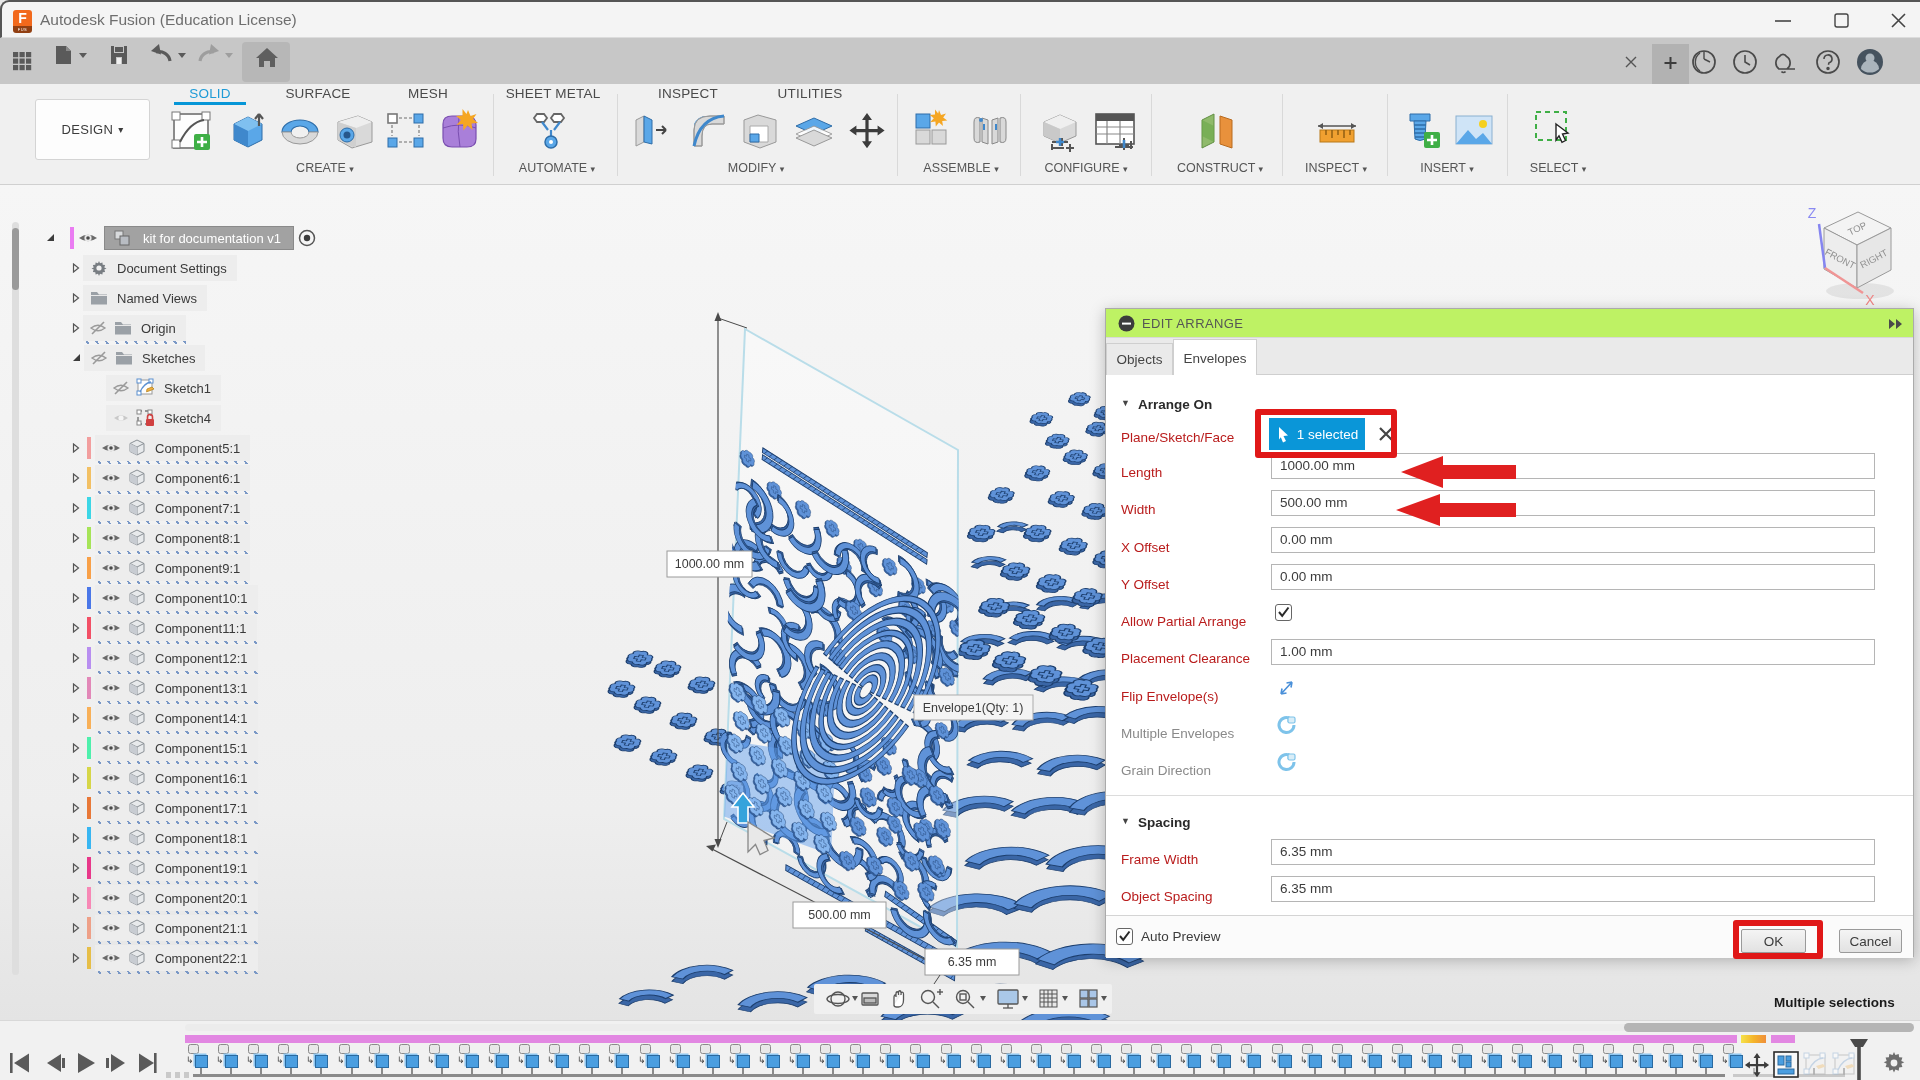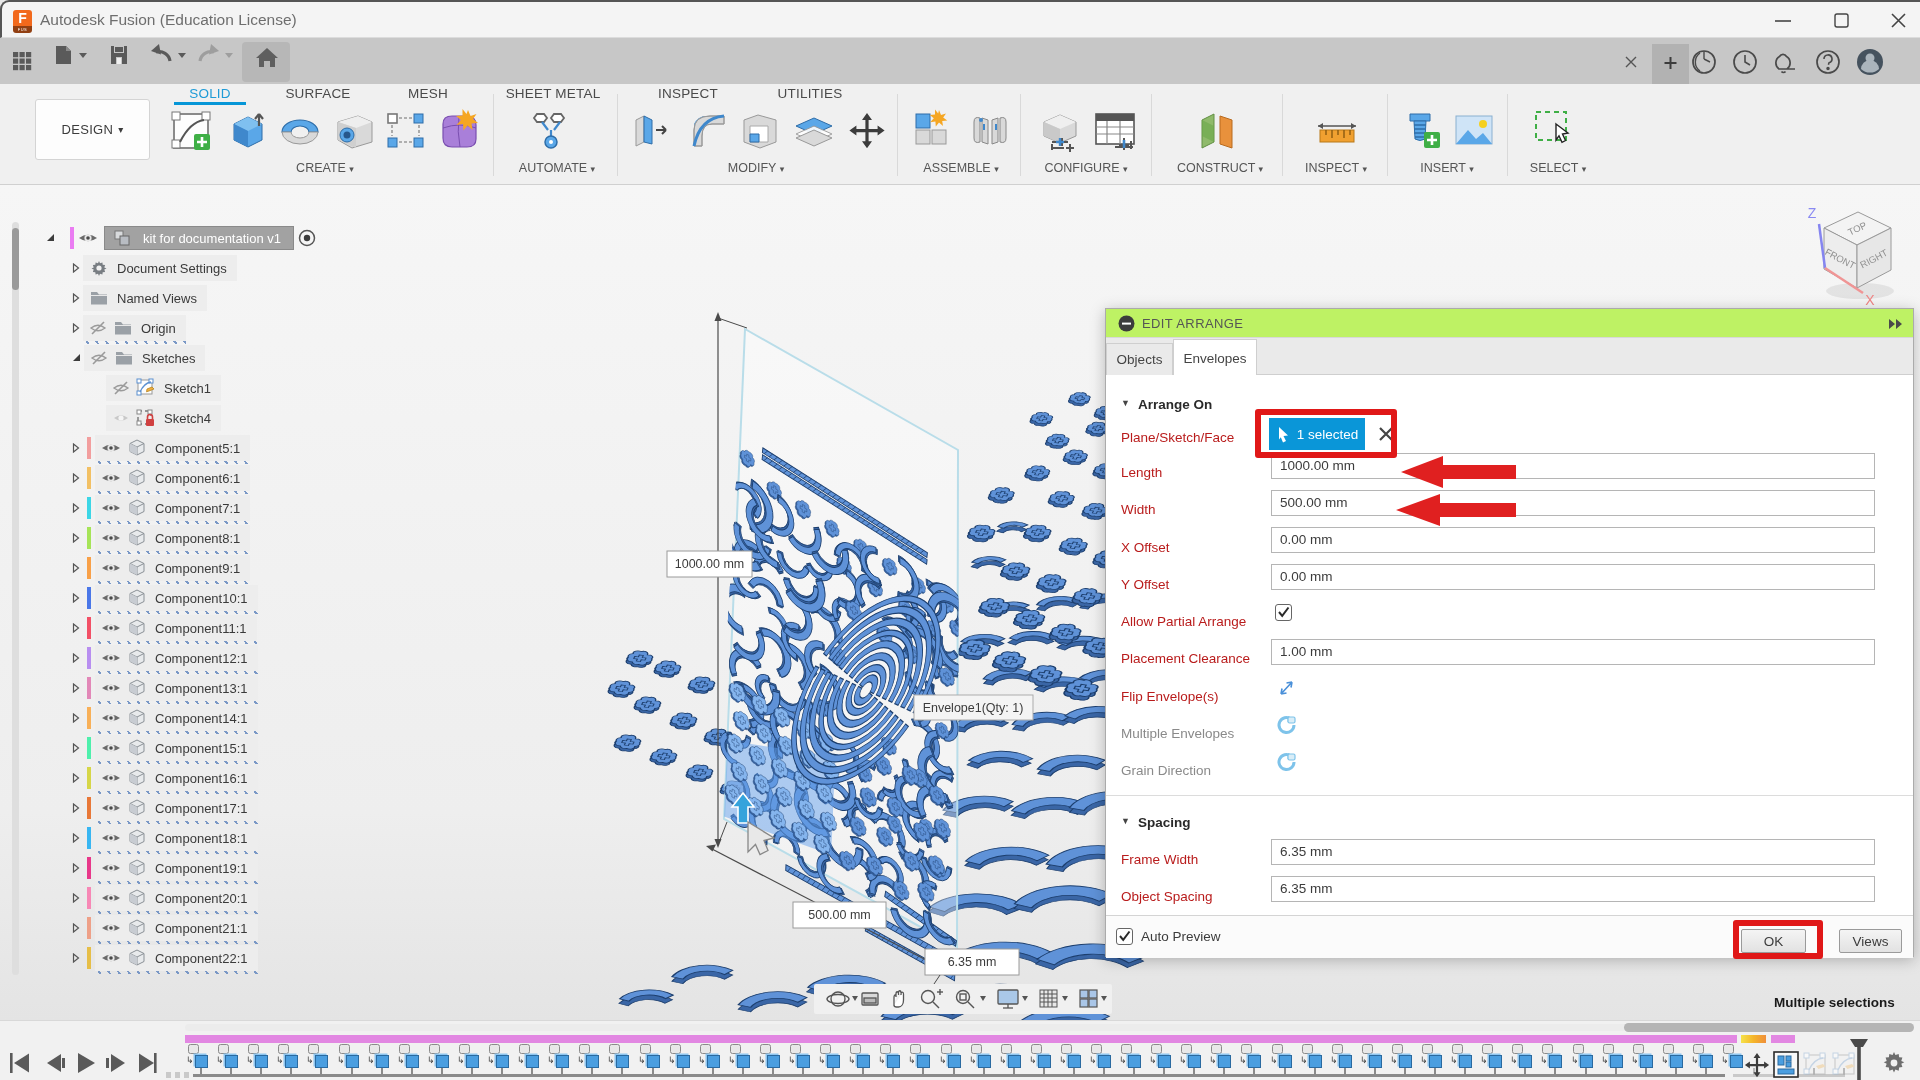--- a/index.html
+++ b/index.html
@@ -2233,21 +2233,21 @@
         <div class="dinput" style="top:501px">6.35 mm</div>
       </div>
       <div id="dfoot">
         <div class="chk" style="left:10px;top:12px;position:absolute">
           <svg width="13" height="13" viewBox="0 0 13 13">
             <path d="M2,6 l3.2,3.8 L11.5,1.5" fill="none" stroke="#2a2a2a" stroke-width="2"></path>
           </svg>
         </div>
         <span id="aplabel">Auto Preview</span>
         <div class="dbtn" id="okbtn">OK</div>
-        <div class="dbtn" id="cancelbtn">Views</div>
+        <div class="dbtn" id="cancelbtn">Cancel</div>
       </div>
       <div class="redbox" style="left:149px;top:100px;width:142px;height:49px"></div>
       <div class="redbox" style="left:627px;top:611px;width:90px;height:39px"></div>
       <svg class="redarrow" style="left:295px;top:145px" width="115" height="36">
         <path d="M0,18 L42,2 L42,11 L115,11 L115,25 L42,25 L42,34 Z" fill="#e02020"></path>
       </svg>
       <svg class="redarrow" style="left:290px;top:183px" width="120" height="36">
         <path d="M0,18 L44,2 L44,11 L120,11 L120,25 L44,25 L44,34 Z" fill="#e02020"></path>
       </svg>
     </div>

